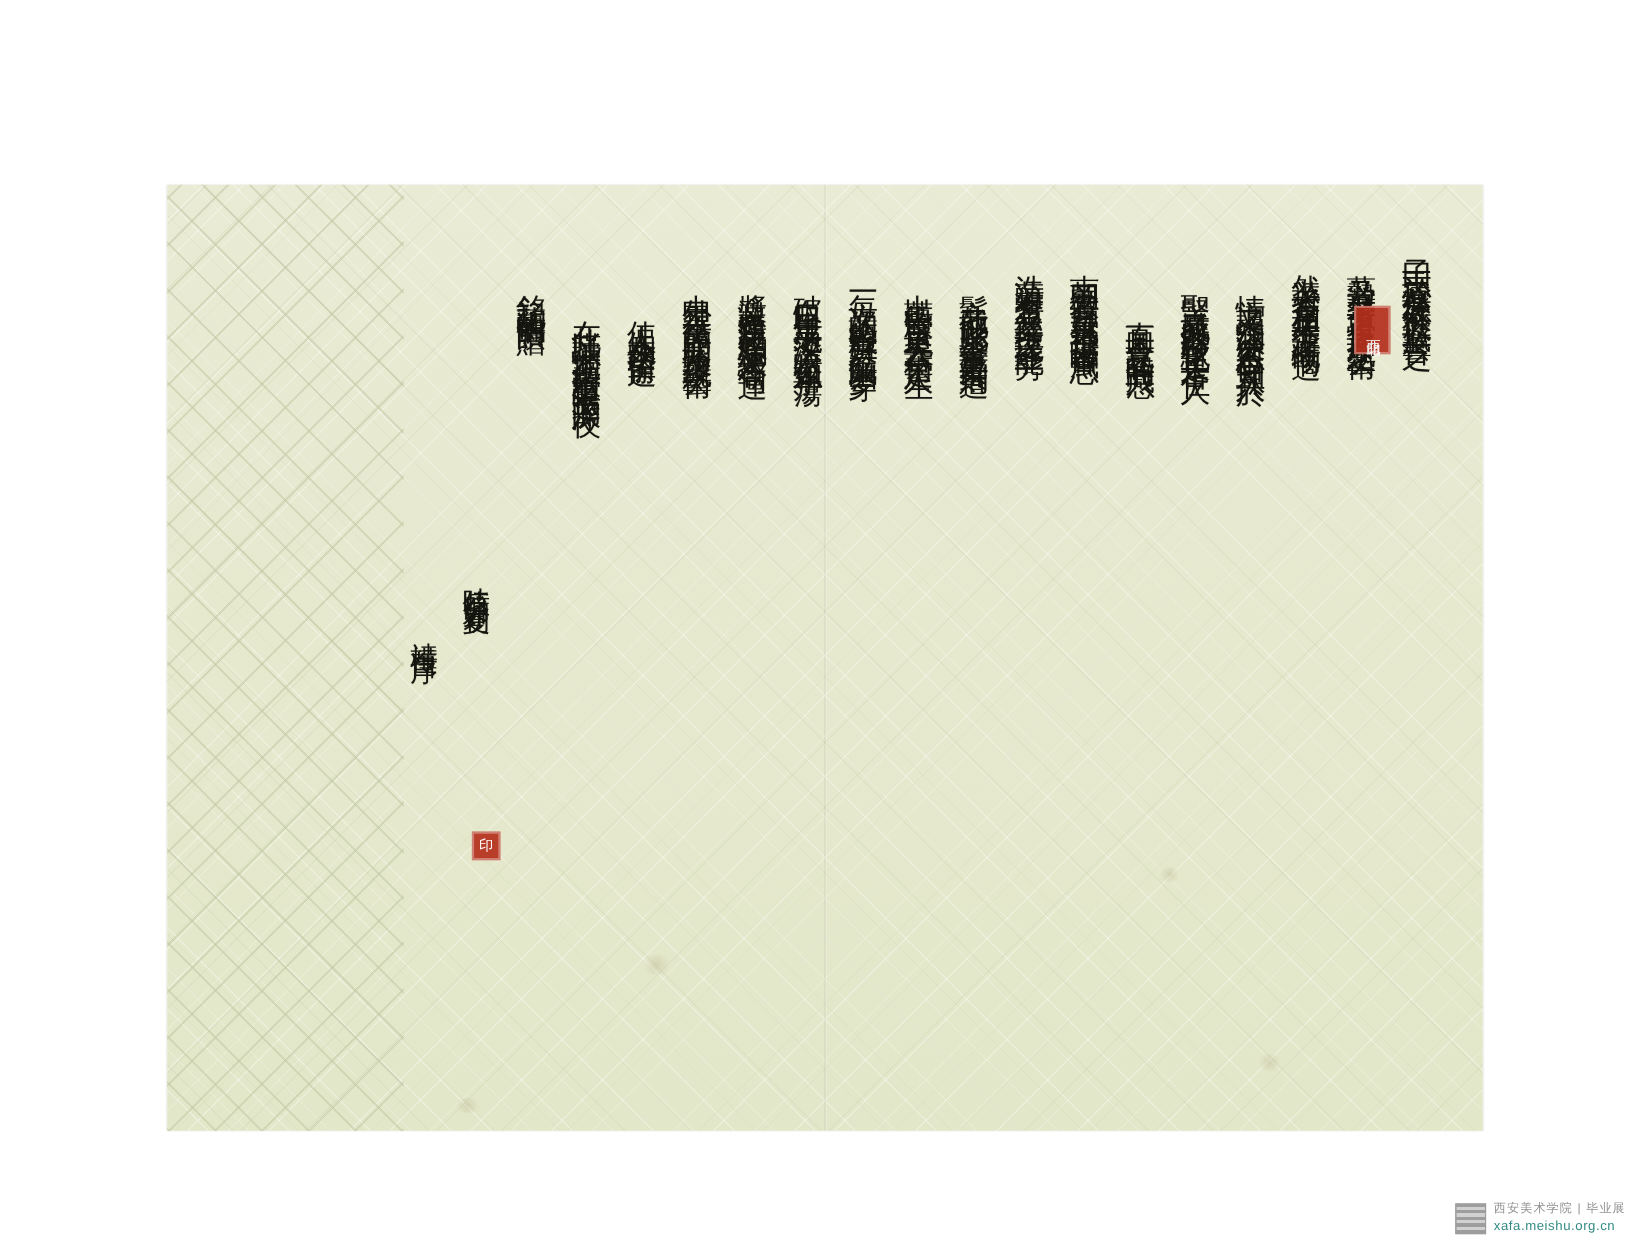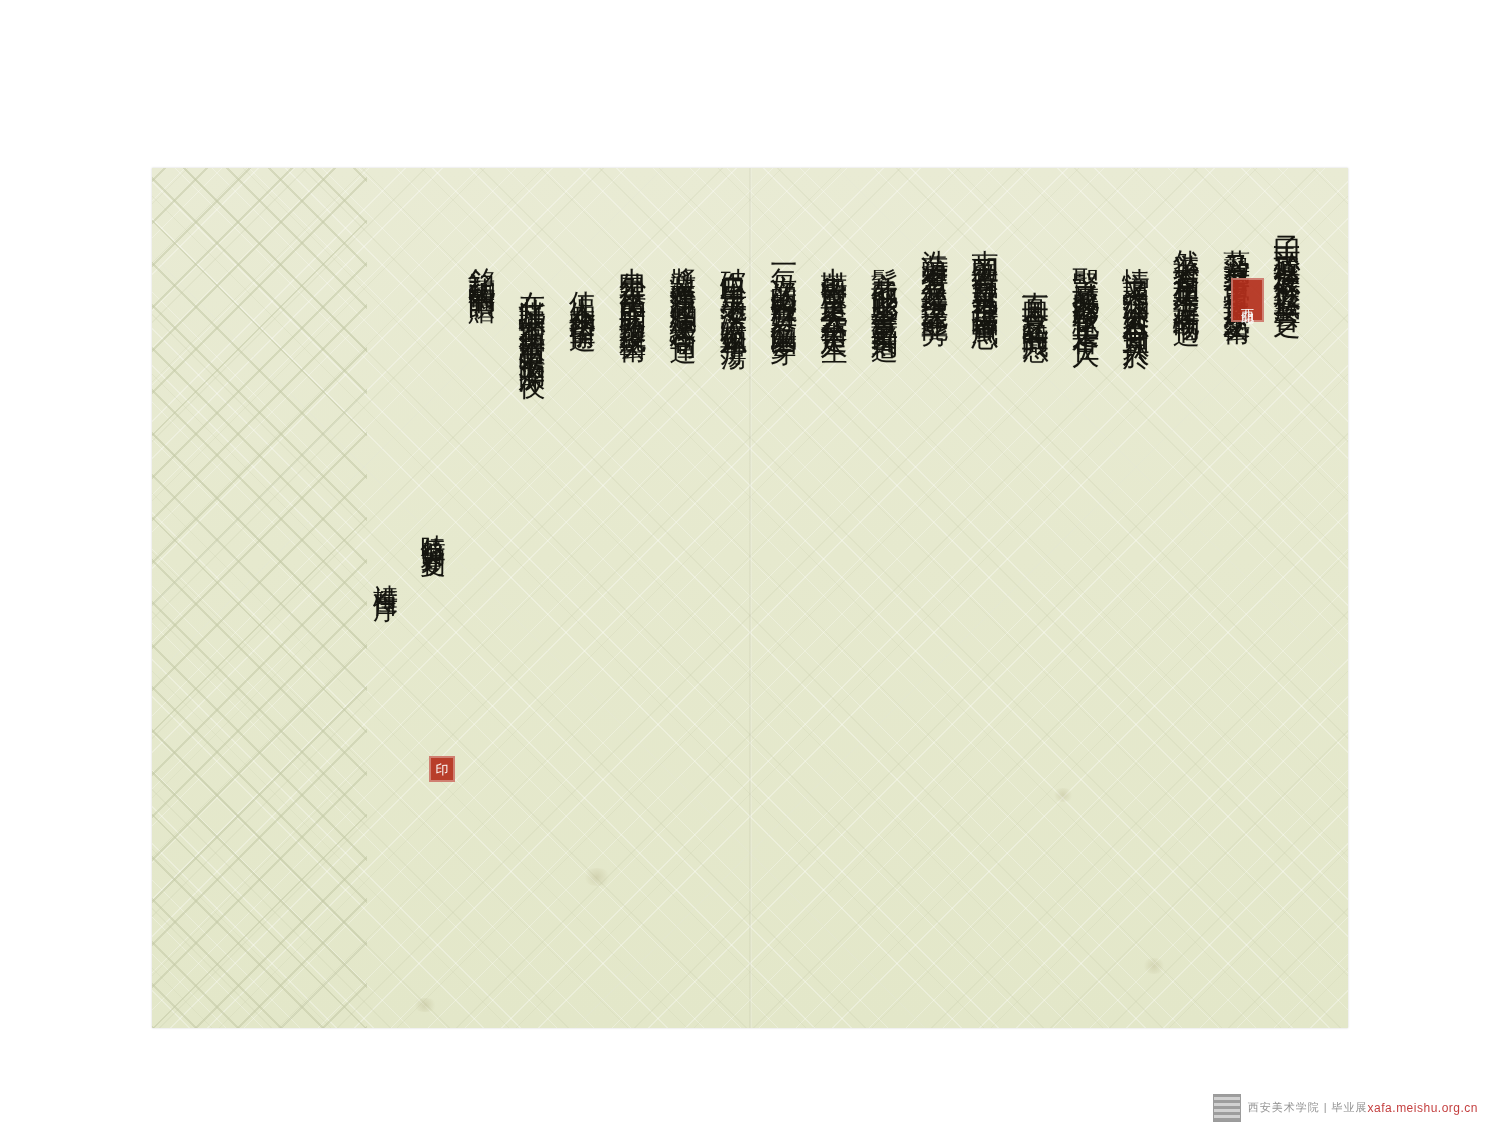--- a/index.html
+++ b/index.html
@@ -151,33 +151,33 @@
   }
   #wm-logo {
     width: 26px; height: 26px;
     background:
       repeating-linear-gradient(0deg, #8d8d8d 0 3px, #c9c9c9 3px 6px),
       #9a9a9a;
     border: 1px solid #8a8a8a;
   }
   #wm-text {
     display: flex;
-    flex-direction: row;
+    flex-direction: column;
     line-height: 1.25;
   }
   #wm-line1 {
     font-family: "Liberation Sans", sans-serif;
     font-size: 11px;
     color: #7e7e7e;
     letter-spacing: 1px;
   }
   #wm-line2 {
     font-family: "Liberation Sans", sans-serif;
     font-size: 12px;
-    color: #b91c1c;
+    color: #0f766e;
     letter-spacing: .5px;
   }
 </style>
 </head>
 <body>
 
 <div id="page">
 
   <div id="sheet">
     <div class="damask2"></div>

